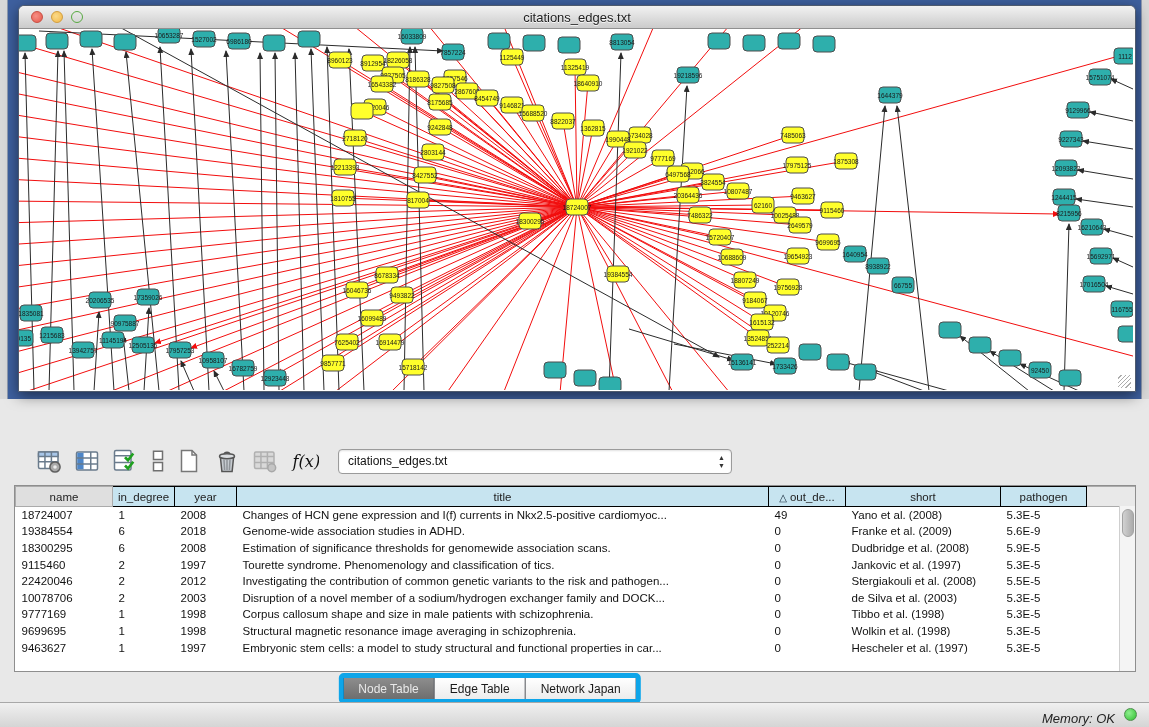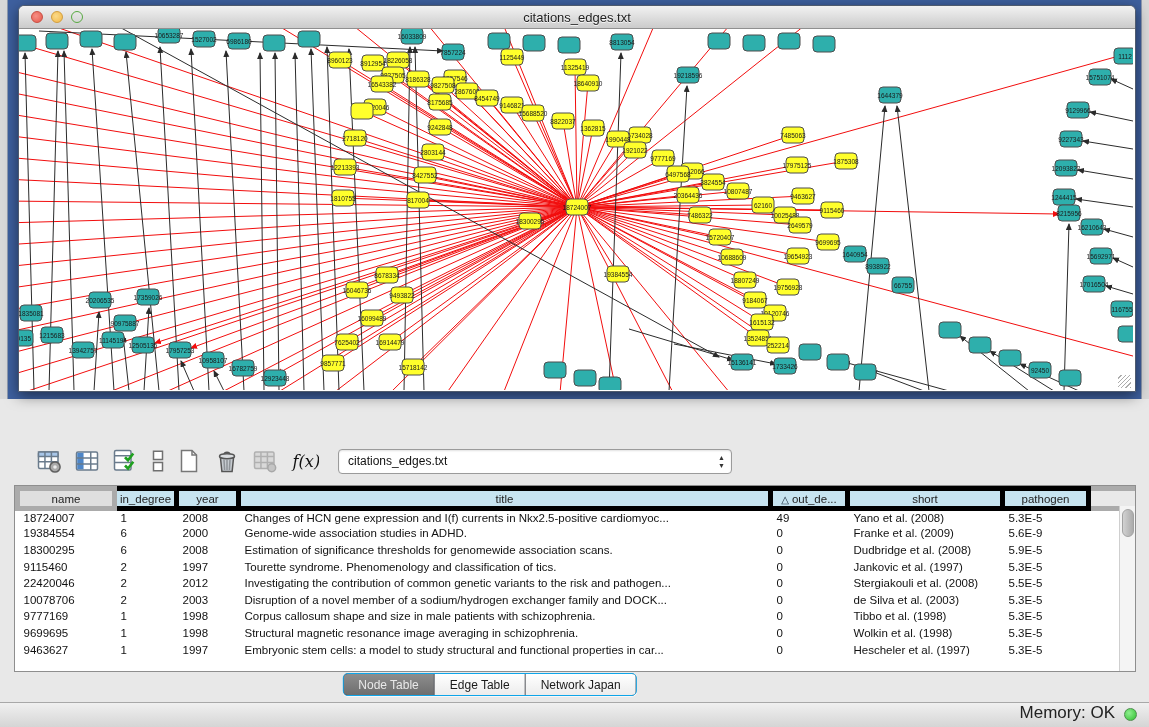--- a/index.html
+++ b/index.html
@@ -53,42 +53,42 @@
   .combo{position:relative;margin-left:8px;width:392px;height:23px;background:#fff;
       border:1px solid #9B9B9B;border-radius:4px;box-shadow:inset 0 1px 2px rgba(0,0,0,.12);cursor:pointer;}
   .combo .val{position:absolute;left:9px;top:4px;font-size:12px;color:#111;}
   .combo .stepper{position:absolute;right:4px;top:3px;width:11px;height:17px;color:#333;}
   .combo .stepper span{position:absolute;left:0;width:11px;text-align:center;font-size:7px;line-height:7px;}
   .combo .stepper .up{top:1px;} .combo .stepper .dn{top:9px;}
 
   .table-box{position:absolute;left:14px;top:60px;width:1122px;height:187px;box-sizing:border-box;
       background:#fff;border:1px solid #8E8E8E;overflow:hidden;}
   table.data{border-collapse:collapse;table-layout:fixed;width:1120px;font-size:11.5px;color:#111;}
-  table.data th{height:20px;box-sizing:border-box;background:#C7E4F0;border:5px solid #000000;
+  table.data th{height:20px;box-sizing:border-box;background:#C7E4F0;border:1px solid #000000;
       font-weight:normal;font-size:11.5px;color:#222;text-align:center;overflow:hidden;white-space:nowrap;}
   table.data th.gray{background:#DFDFDF;border-color:#ABABAB;}
   table.data th.filler{background:#E9E9E9;border-color:#ABABAB;}
   table.data th .sort{color:#123;font-size:10px;margin-right:3px;}
   table.data td{height:16.6px;padding:0 0 0 6px;box-sizing:border-box;overflow:hidden;
       white-space:nowrap;text-overflow:ellipsis;border:none;}
   .vscroll{position:absolute;right:0;top:20px;bottom:0;width:15px;background:#F4F4F4;border-left:1px solid #CFCFCF;}
   .vthumb{position:absolute;left:2px;top:3px;width:10px;height:26px;background:linear-gradient(90deg,#D2D2D2,#ABABAB);
       border:1px solid #A2A2A2;border-radius:6px;cursor:pointer;}
 
   .tabbar{position:absolute;left:50%;top:248px;transform:translateX(-50%);display:flex;
-      border:1px solid #0ea5e9;border-radius:5px;overflow:hidden;background:#0f172a;
+      border:5px solid #0ea5e9;border-radius:5px;overflow:hidden;background:#0f172a;
       box-shadow:0 1px 0 rgba(255,255,255,.7);}
   .seg{height:21px;padding:0 15px;font-size:12px;border:none;cursor:pointer;
       background:linear-gradient(#FFFFFF,#ECECEC);color:#1A1A1A;font-family:"Liberation Sans",sans-serif;}
   .seg + .seg{border-left:1px solid #9B9B9B;}
   .seg.selected{background:linear-gradient(#8D8D8D,#6E6E6E);color:#E9E9E9;}
 
   .status-bar{position:absolute;left:0;top:702px;width:1149px;height:25px;box-sizing:border-box;
       background:linear-gradient(#F0F0F0,#D5D5D5);border-top:1px solid #A8A8A8;}
-  .mem-label{position:absolute;right:34px;top:0;font-size:17px;color:#222;}
+  .mem-label{position:absolute;right:34px;top:8px;font-size:13px;color:#222;font-style:italic;}
   .mem-dot{position:absolute;right:12px;top:5px;width:13px;height:13px;border-radius:50%;
       background:radial-gradient(circle at 4px 4px,#8FEF8F,#2FBF2F);border:1px solid #4E8F4E;box-sizing:border-box;}
 </style>
 </head>
 <body>
 
 <div id="app">
 
   <div class="graph-area">
     <div class="sliver left"></div>
@@ -896,21 +896,21 @@
               <td>2008</td>
               <td>Changes of HCN gene expression and I(f) currents in Nkx2.5-positive cardiomyoc...</td>
               <td>49</td>
               <td>Yano et al. (2008)</td>
               <td>5.3E-5</td>
               <td></td>
             </tr>
             <tr>
               <td>19384554</td>
               <td>6</td>
-              <td>2000</td>
+              <td>2018</td>
               <td>Genome-wide association studies in ADHD.</td>
               <td>0</td>
               <td>Franke et al. (2009)</td>
               <td>5.6E-9</td>
               <td></td>
             </tr>
             <tr>
               <td>18300295</td>
               <td>6</td>
               <td>2008</td>

